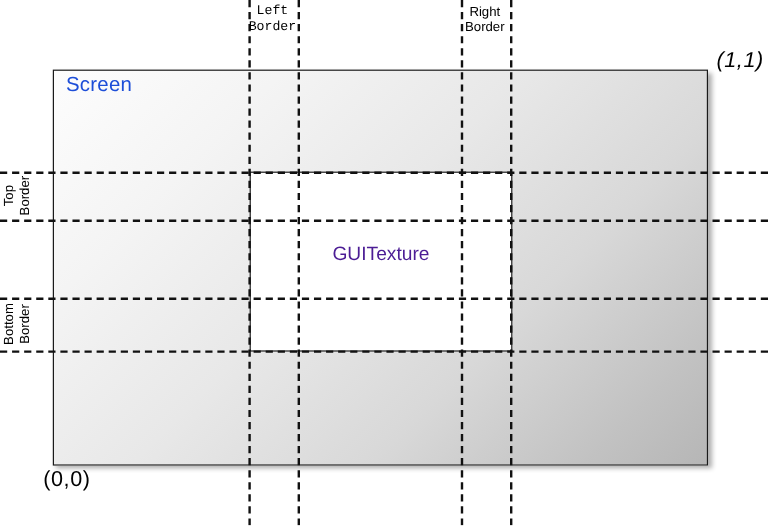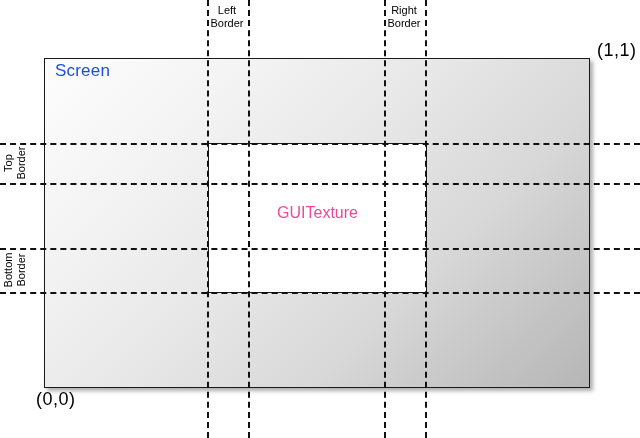--- a/index.html
+++ b/index.html
@@ -63,21 +63,21 @@
     background: #ffffff;
   }
 
   .guitexture-label {
     position: absolute;
     left: 208px;
     top: 204px;
     width: 219px;
     text-align: center;
     font-size: 16px;
-    color: #ec4899;
+    color: #4c1d95;
     white-space: nowrap;
   }
 
   
   .vline {
     position: absolute;
     top: 0;
     width: 0;
     height: 438px;
     border-left: 2.4px dashed #111111;
@@ -112,21 +112,21 @@
   }
 
   
   .corner-label {
     position: absolute;
     font-size: 18px;
     color: #000000;
     white-space: nowrap;
     letter-spacing: 0.5px;
   }
-  #coord-top-right { left: 597px; top: 40px; }
+  #coord-top-right { left: 597px; top: 40px; font-style: italic; }
   #coord-bottom-left { left: 4px; top: 389px; margin-left: 32px; }
 </style>
 </head>
 <body>
 
 <div id="canvas">
 
   <div class="screen-rect"></div>
   <div class="screen-label">Screen</div>
 
@@ -136,21 +136,21 @@
   <div class="vline" style="left:207px;"></div>
   <div class="vline" style="left:248px;"></div>
   <div class="vline" style="left:384px;"></div>
   <div class="vline" style="left:425px;"></div>
 
   <div class="hline" style="top:143px;"></div>
   <div class="hline" style="top:183px;"></div>
   <div class="hline" style="top:248px;"></div>
   <div class="hline" style="top:292px;"></div>
 
-  <div class="edge-label horiz" style="left:197px; top:4px;">
+  <div class="edge-label horiz" style="left:197px; top:4px;font-family:Liberation Mono, monospace;">
     <span class="ln">Left</span>
     <span class="ln">Border</span>
   </div>
 
   <div class="edge-label horiz" style="left:374px; top:4px;">
     <span class="ln">Right</span>
     <span class="ln">Border</span>
   </div>
 
   <div class="edge-label vert" style="left:2px; top:194px;">

